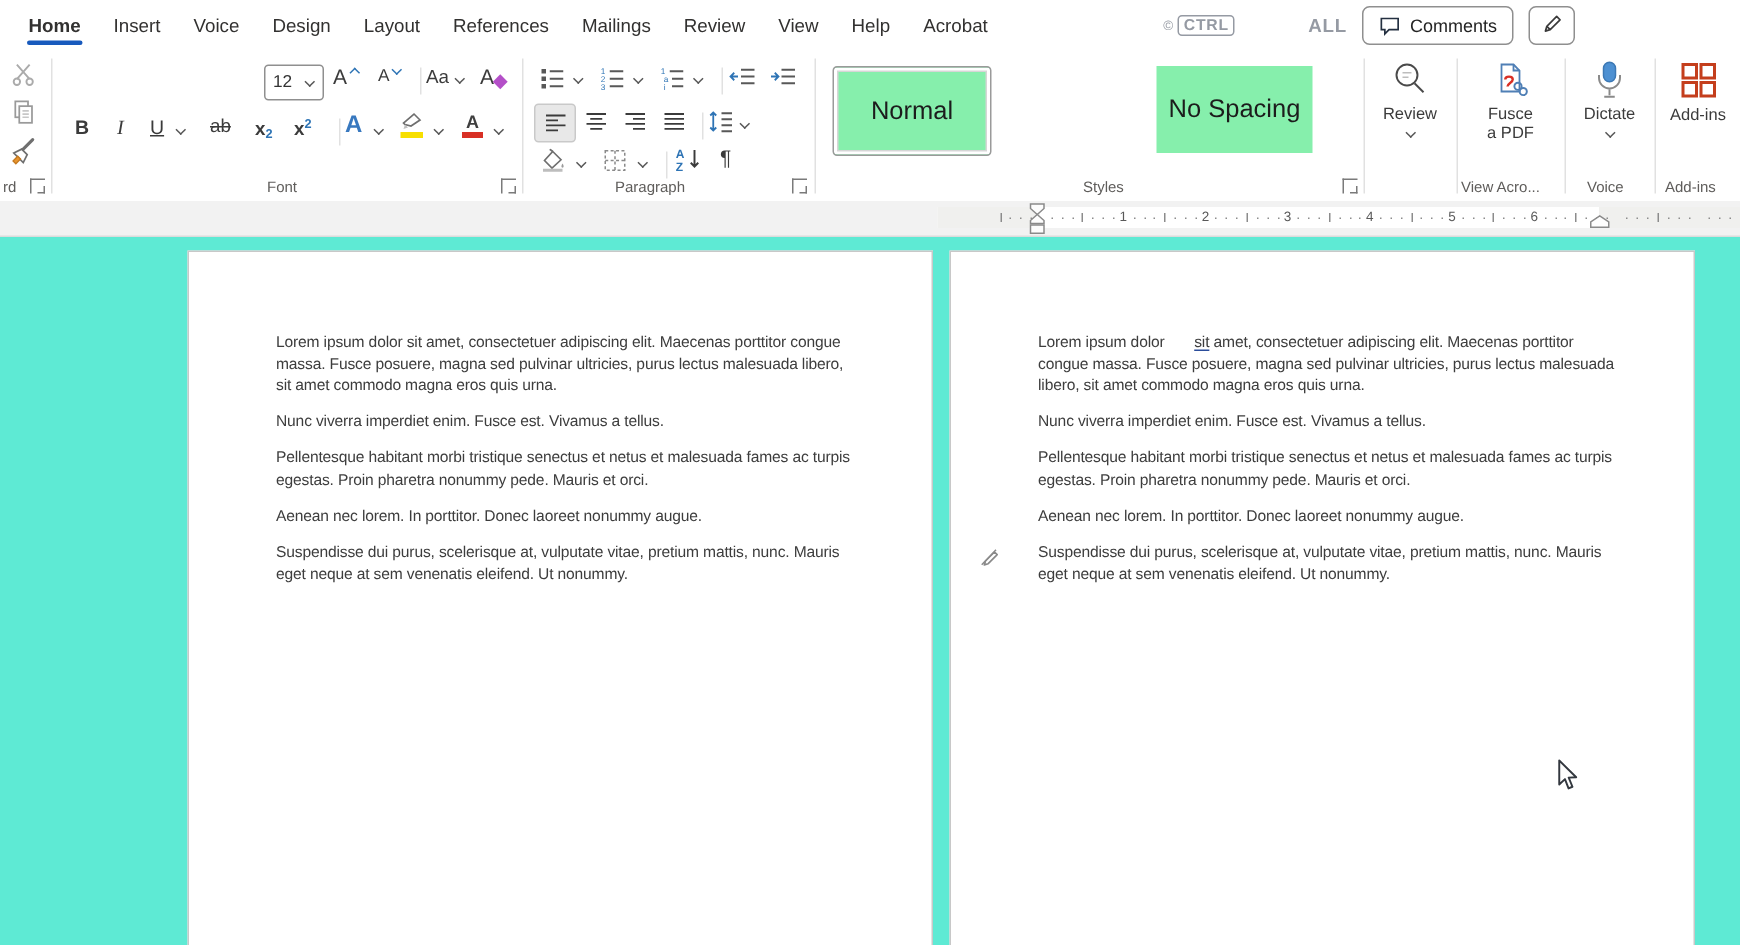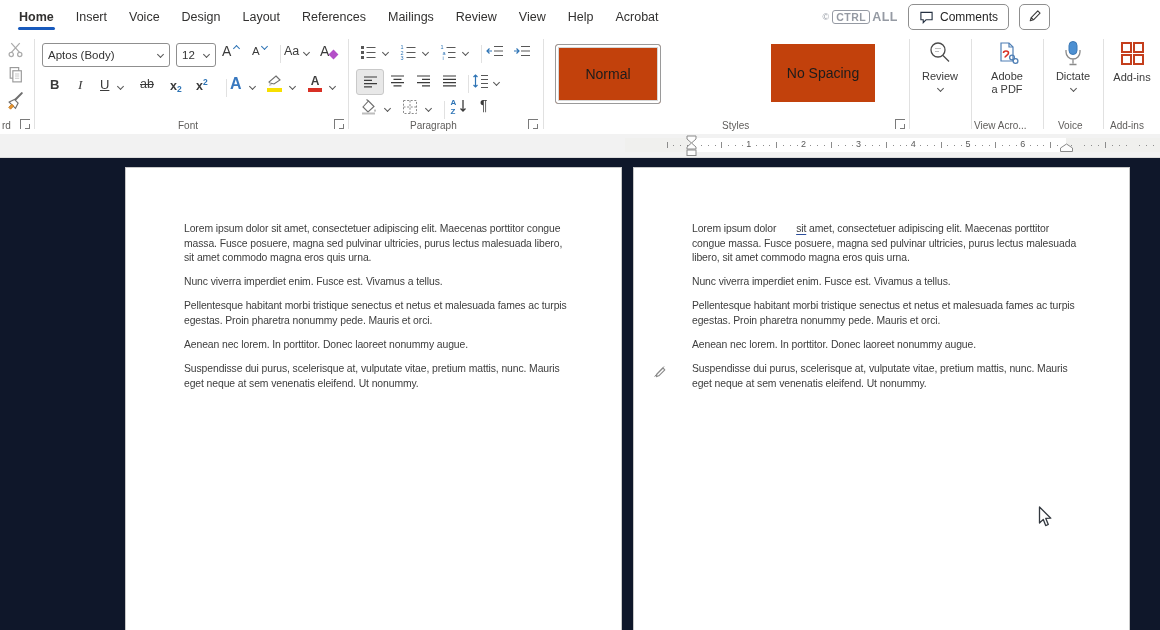--- a/index.html
+++ b/index.html
@@ -9,21 +9,21 @@
   
   .menubar{position:absolute;left:0;top:0;width:1056px;height:33px;background:#fff;display:flex;align-items:center;}
   .tabs{display:flex;align-items:center;padding-left:8px;}
   .tab{position:relative;padding:8px 11px;font-size:12.5px;color:#323130;cursor:default;white-space:nowrap;}
   .tab.active{font-weight:700;}
   .tab.active::after{content:"";position:absolute;left:10px;right:10px;bottom:2px;height:2.6px;background:#185abd;border-radius:2px;}
   .menu-right{margin-left:auto;display:flex;align-items:center;gap:10px;padding-right:6px;}
   .badge{display:flex;align-items:center;gap:2px;color:#959aa3;font-size:11px;}
   .badge .copy{font-size:9px;margin-right:1px;}
   .badge .ctrl{border:1.6px solid #959aa3;border-radius:3px;padding:0 3px;font-weight:700;font-size:10.5px;letter-spacing:.5px;}
-  .badge .all{font-weight:700;font-size:12.5px;letter-spacing:.5px;}
+  .badge .all{font-weight:700;font-size:12.5px;letter-spacing:.5px;margin-left:47px;}
   .pill{display:flex;align-items:center;gap:6px;border:1px solid #8f8f8f;border-radius:5px;height:24px;padding:0 10px;background:#fff;font-size:12px;color:#242424;}
   .pill.sq{padding:0 7px;}
 
   
   .ribbon{position:absolute;left:0;top:33px;width:1160px;height:101px;background:#fff;border-bottom:1px solid #d5d5d5;}
   .vsep{position:absolute;top:6px;height:90px;width:1px;background:#e1e1e1;}
   .ssep{display:inline-block;width:1px;height:18px;background:#e1e1e1;margin:0 4px;vertical-align:middle;}
   .gfooter{position:absolute;bottom:3px;font-size:10px;color:#5f5d5b;white-space:nowrap;}
   .launch{position:absolute;bottom:5px;width:9px;height:9px;border-top:1px solid #7a7a7a;border-left:1px solid #7a7a7a;}
   .launch::after{content:"";position:absolute;right:0px;bottom:0px;width:4px;height:4px;border-right:1.4px solid #7a7a7a;border-bottom:1.4px solid #7a7a7a;}
@@ -32,32 +32,32 @@
   .chev.up::after{transform:rotate(225deg);margin-top:3px;}
   .chev.blue::after{border-color:#2e74b5;}
   .rbtn{display:inline-flex;align-items:center;justify-content:center;color:#3b3b3b;cursor:default;}
   .ibox{position:absolute;display:flex;align-items:center;}
 
   .fontname,.fontsize{display:flex;align-items:center;justify-content:space-between;border:1px solid #8f8f8f;border-radius:3px;height:22px;background:#fff;font-size:11.5px;color:#333;padding:0 5px;}
   .letterA{font-size:12.5px;font-weight:400;color:#3b3b3b;}
   .bigbtn{position:absolute;display:flex;flex-direction:column;align-items:center;font-size:11px;color:#3b3b3b;text-align:center;line-height:13px;}
 
   
-  .stylecard{position:absolute;top:11px;width:104px;height:58px;display:flex;align-items:center;justify-content:center;font-size:14px;color:#1c1c1c;background:#c2410c;}
+  .stylecard{position:absolute;top:11px;width:104px;height:58px;display:flex;align-items:center;justify-content:center;font-size:17px;color:#1c1c1c;background:#86efac;}
   .stylecard.sel{border:1px solid #9a9a9a;border-radius:3px;box-shadow:inset 0 0 0 2px #fff, inset 0 0 0 3px #d6d6d6;}
 
   
   .rulerstrip{position:absolute;left:0;top:134px;width:1160px;height:23px;background:#f2f2f2;border-bottom:1px solid #dcdcdc;}
   .rband{position:absolute;left:625px;top:4px;width:535px;height:14px;background:#fff;}
   .rmargin{position:absolute;top:0;height:14px;background:#f0f0ee;}
   .tick{position:absolute;background:#8c8c8c;}
   .rnum{position:absolute;top:1px;font-size:9px;color:#595959;transform:translateX(-50%);}
 
   
-  .canvas{position:absolute;left:0;top:158px;width:1160px;height:472px;background:#0f172a;}
+  .canvas{position:absolute;left:0;top:158px;width:1160px;height:472px;background:#5eead4;}
   .page{position:absolute;top:9px;width:495px;height:500px;background:#fff;border:1px solid #c8c8c8;}
   .page .content{padding:54px 52px 0 58px;}
   .page p{margin:0 0 9.5px;font-size:10.4px;line-height:14.6px;color:#3d3d3d;letter-spacing:-0.1px;}
   .ins{text-decoration:underline;text-decoration-color:#2b4d9b;text-underline-offset:2px;margin-left:17px;}
 
   svg{display:block;}
 </style>
 </head>
 <body>
 
@@ -128,26 +128,20 @@
     <div class="ibox" style="left:5px;top:58px">
       <svg width="21" height="20" viewBox="0 0 20 19">
           <path d="M16 2 l-6.5 6.5" stroke="#6f6f6f" stroke-width="2" stroke-linecap="round"></path>
           <path d="M4 10.5 l5-2.5 3.5 3.5 -2.5 5 z" fill="#fff" stroke="#6f6f6f" stroke-width="1.1"></path>
           <path d="M3.5 15.5 l3-3 1.8 1.8 -3 3 z" fill="#e8952f" stroke="#c5791f" stroke-width="0.8"></path>
         </svg>
     </div>
     <div class="gfooter" style="left:2px">rd</div>
     <div class="launch" style="left:20px"></div>
 
-    <div class="ibox" style="left:42px;top:10px;width:128px">
-      <div class="fontname" style="width:128px">
-        <span>Aptos (Body)</span>
-        <span class="chev"></span>
-      </div>
-    </div>
     <div class="ibox" style="left:176px;top:10px;width:40px">
       <div class="fontsize" style="width:40px">
         <span>12</span>
         <span class="chev"></span>
       </div>
     </div>
     <div class="ibox rbtn" style="left:222px;top:10px">
       <span class="letterA" style="font-size:14px">A</span>
       <span class="chev up blue" style="margin-left:1px;margin-top:-8px"></span>
     </div>
@@ -330,21 +324,21 @@
     </div>
 
     <div class="bigbtn" style="left:976px;top:7px;width:62px">
       <svg width="28" height="28" viewBox="0 0 28 28">
           <path d="M8 3 h8 l4 4 v14 h-12 z" fill="#fff" stroke="#4f7fb5" stroke-width="1.2"></path>
           <path d="M16 3 v4 h4" fill="none" stroke="#4f7fb5" stroke-width="1.2"></path>
           <path d="M10.5 13 c0-2.6 5-2.6 5 0 c0 2-3.5 2.6-3.5 4.6" fill="none" stroke="#d93025" stroke-width="1.6"></path>
           <circle cx="19" cy="17.5" r="2.4" fill="none" stroke="#4f7fb5" stroke-width="1.3"></circle>
           <circle cx="22.5" cy="21" r="2.4" fill="none" stroke="#4f7fb5" stroke-width="1.3"></circle>
         </svg>
-      <span style="margin-top:2px">Adobe</span>
+      <span style="margin-top:2px">Fusce</span>
       <span>a PDF</span>
     </div>
     <div class="gfooter" style="left:974px">View Acro...</div>
 
     <div class="bigbtn" style="left:1047px;top:7px;width:52px">
       <svg width="24" height="27" viewBox="0 0 24 27">
           <rect x="8" y="1.5" width="8" height="13" rx="4" fill="#4d90d2" stroke="#3c78b4" stroke-width="1"></rect>
           <path d="M5 10 v2 a7 7 0 0 0 14 0 v-2" fill="none" stroke="#8a8a8a" stroke-width="1.3"></path>
           <path d="M12 19.5 v4 M8.5 24.5 h7" stroke="#8a8a8a" stroke-width="1.3"></path>
         </svg>

